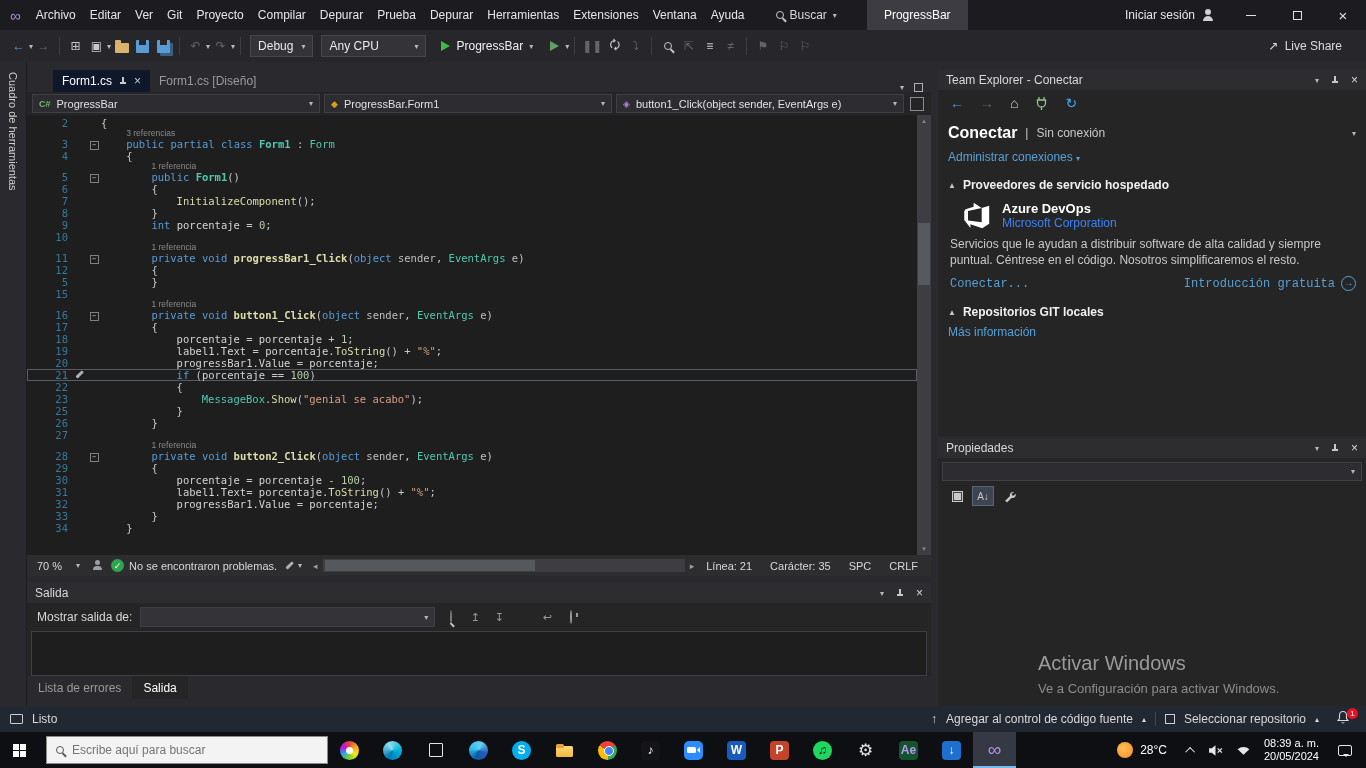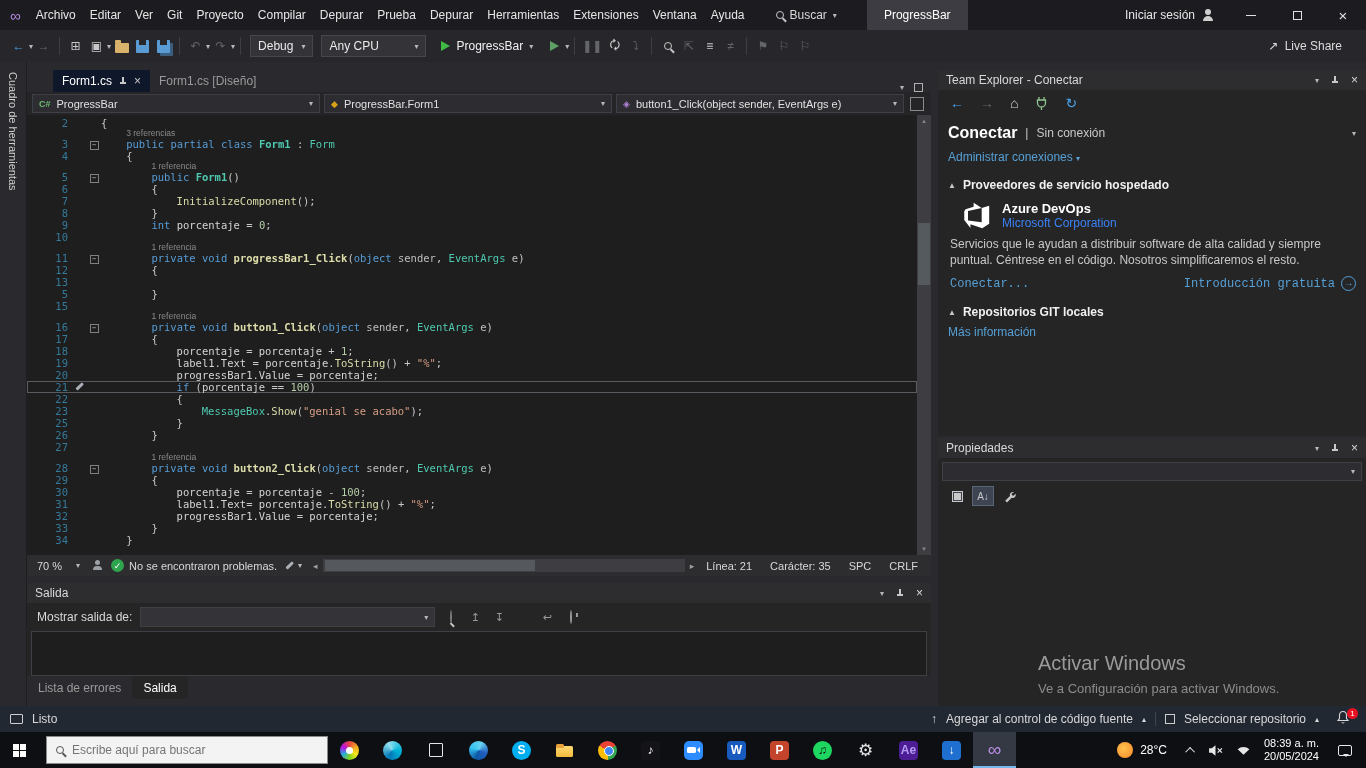--- a/index.html
+++ b/index.html
@@ -362,21 +362,20 @@
           <div class="code-row"><span class="ln">7</span><span class="mark"></span><span class="fold"></span><span class="ct" style="padding-left: 75.6px;"><span class="tk-m">InitializeComponent</span><span class="tk-p">();</span></span></div>
           <div class="code-row"><span class="ln">8</span><span class="mark"></span><span class="fold"></span><span class="ct" style="padding-left: 50.4px;"><span class="tk-p">}</span></span></div>
           <div class="code-row"><span class="ln">9</span><span class="mark"></span><span class="fold"></span><span class="ct" style="padding-left: 50.4px;"><span class="tk-k">int </span><span class="tk-i">porcentaje</span><span class="tk-p"> = </span><span class="tk-n">0</span><span class="tk-p">;</span></span></div>
           <div class="code-row"><span class="ln">10</span><span class="mark"></span><span class="fold"></span><span class="ct" style="padding-left: 0px;"></span></div>
           <div class="lens-row">
             <span class="lens-gutter"></span>
             <span style="padding-left: 50.4px;">1 referencia</span>
           </div>
           <div class="code-row"><span class="ln">11</span><span class="mark"></span><span class="fold"><span class="fold-box">−</span></span><span class="ct" style="padding-left: 50.4px;"><span class="tk-k">private void </span><span class="tk-md">progressBar1_Click</span><span class="tk-p">(</span><span class="tk-k">object</span><span class="tk-p"> </span><span class="tk-r">sender</span><span class="tk-p">, </span><span class="tk-t">EventArgs</span><span class="tk-p"> </span><span class="tk-r">e</span><span class="tk-p">)</span></span></div>
           <div class="code-row"><span class="ln">12</span><span class="mark"></span><span class="fold"></span><span class="ct" style="padding-left: 50.4px;"><span class="tk-p">{</span></span></div>
-          <div class="code-row"><span class="ln">13</span><span class="mark"></span><span class="fold"></span><span class="ct" style="padding-left: 0px;"></span></div>
           <div class="code-row"><span class="ln">5</span><span class="mark"></span><span class="fold"></span><span class="ct" style="padding-left: 50.4px;"><span class="tk-p">}</span></span></div>
           <div class="code-row"><span class="ln">15</span><span class="mark"></span><span class="fold"></span><span class="ct" style="padding-left: 0px;"></span></div>
           <div class="lens-row">
             <span class="lens-gutter"></span>
             <span style="padding-left: 50.4px;">1 referencia</span>
           </div>
           <div class="code-row"><span class="ln">16</span><span class="mark"></span><span class="fold"><span class="fold-box">−</span></span><span class="ct" style="padding-left: 50.4px;"><span class="tk-k">private void </span><span class="tk-md">button1_Click</span><span class="tk-p">(</span><span class="tk-k">object</span><span class="tk-p"> </span><span class="tk-r">sender</span><span class="tk-p">, </span><span class="tk-t">EventArgs</span><span class="tk-p"> </span><span class="tk-r">e</span><span class="tk-p">)</span></span></div>
           <div class="code-row"><span class="ln">17</span><span class="mark"></span><span class="fold"></span><span class="ct" style="padding-left: 50.4px;"><span class="tk-p">{</span></span></div>
           <div class="code-row"><span class="ln">18</span><span class="mark"></span><span class="fold"></span><span class="ct" style="padding-left: 75.6px;"><span class="tk-i">porcentaje</span><span class="tk-p"> = </span><span class="tk-i">porcentaje</span><span class="tk-p"> + </span><span class="tk-n">1</span><span class="tk-p">;</span></span></div>
           <div class="code-row"><span class="ln">19</span><span class="mark"></span><span class="fold"></span><span class="ct" style="padding-left: 75.6px;"><span class="tk-i">label1</span><span class="tk-p">.</span><span class="tk-i">Text</span><span class="tk-p"> = </span><span class="tk-i">porcentaje</span><span class="tk-p">.</span><span class="tk-m">ToString</span><span class="tk-p">() + </span><span class="tk-s">"%"</span><span class="tk-p">;</span></span></div>
@@ -615,21 +614,21 @@
         <div class="tb-btn">
           <span class="ticon t-rounded" style="background: rgb(196, 67, 43); color: rgb(255, 255, 255);">P</span>
         </div>
         <div class="tb-btn">
           <span class="ticon t-circle" style="background: rgb(30, 215, 96); color: rgb(16, 16, 16);">♫</span>
         </div>
         <div class="tb-btn">
           <span class="ticon t-gear">⚙</span>
         </div>
         <div class="tb-btn">
-          <span class="ticon t-rounded" style="background: #4c1d95; color: rgb(180, 154, 240);">Ae</span>
+          <span class="ticon t-rounded" style="background: #14532d; color: rgb(180, 154, 240);">Ae</span>
         </div>
         <div class="tb-btn">
           <span class="ticon t-rounded" style="background: rgb(31, 111, 208); color: rgb(255, 255, 255);">↓</span>
         </div>
         <div class="tb-btn tb-active">
           <span class="ticon t-vs">∞</span>
         </div>
       </div>
     <div class="tray">
       <div class="weather">

